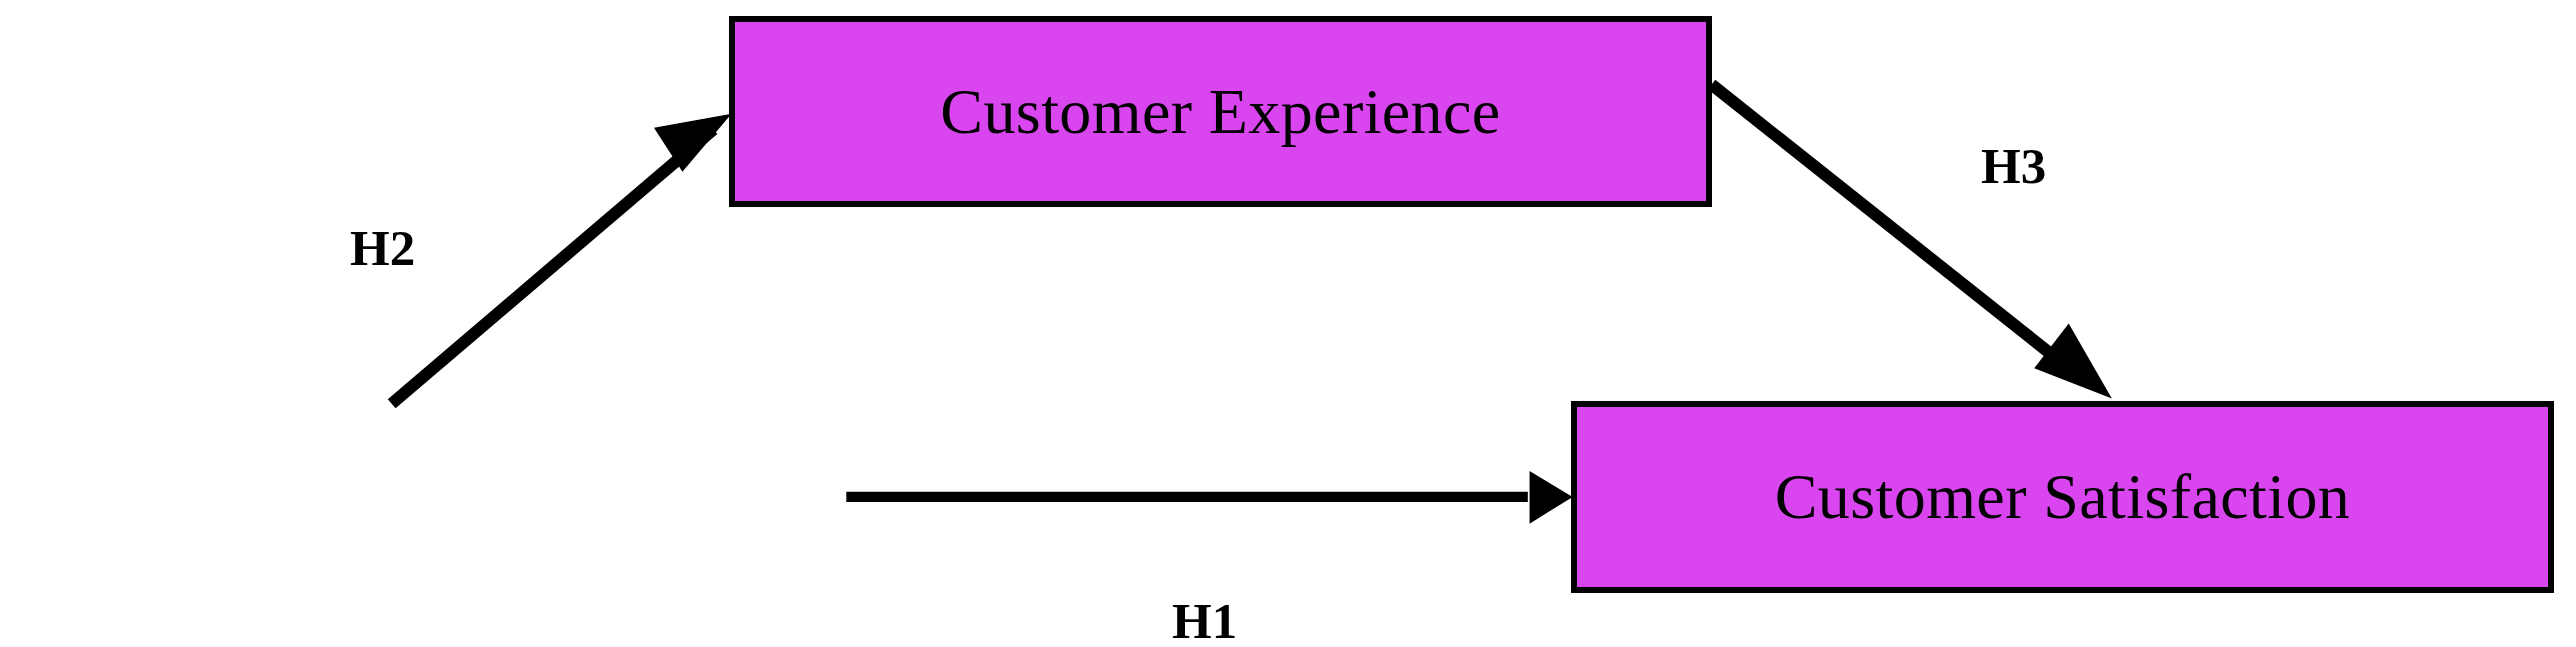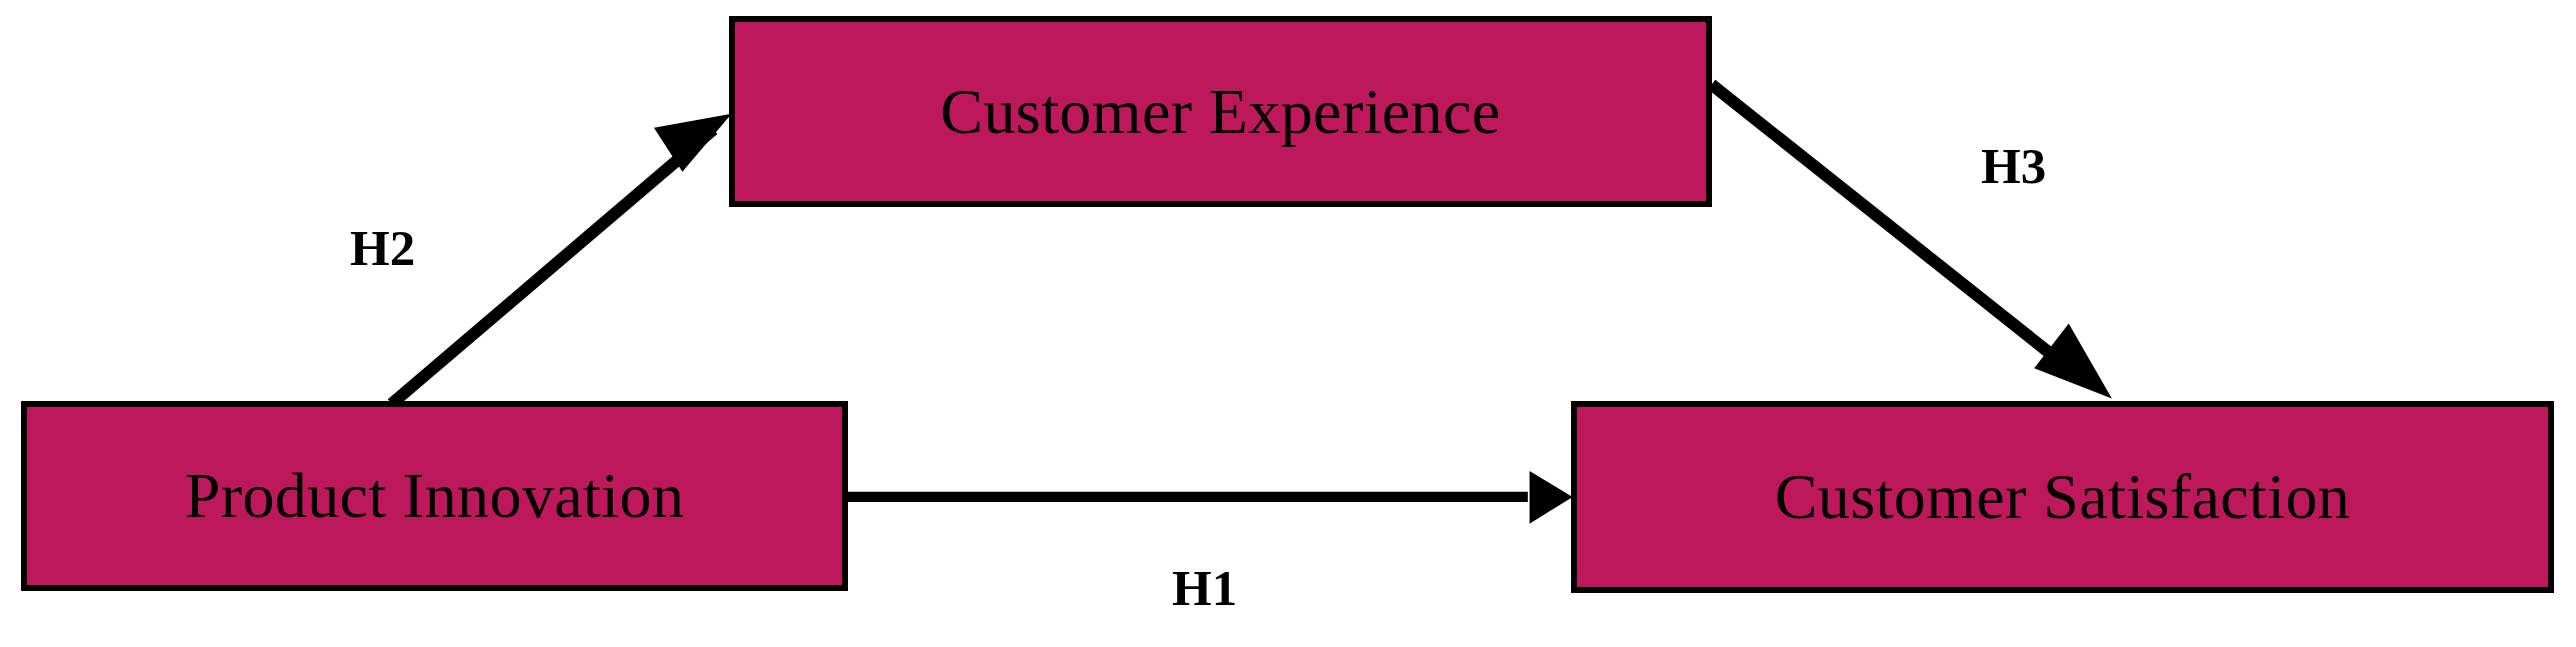--- a/index.html
+++ b/index.html
@@ -12,21 +12,21 @@
     position: relative;
     width: 2576px;
     height: 647px;
     background: #ffffff;
     overflow: hidden;
     font-family: "Liberation Serif", "DejaVu Serif", serif;
   }
   .node-box {
     position: absolute;
     box-sizing: border-box;
-    background: #be185d;
+    background: #d946ef;
     border: 6px solid #000000;
     display: flex;
     align-items: center;
     justify-content: center;
   }
   .node-label {
     font-family: "Liberation Serif", "DejaVu Serif", serif;
     font-size: 64px;
     line-height: 1;
     color: #000000;
@@ -63,21 +63,21 @@
   .hyp-label {
     position: absolute;
     font-family: "Liberation Serif", "DejaVu Serif", serif;
     font-weight: bold;
     font-size: 51px;
     line-height: 1;
     color: #000000;
     white-space: nowrap;
   }
   #label-h2 { left: 339px; top: 223px; margin-left: 11px; }
-  #label-h1 { left: 1172px; top: 563px; }
+  #label-h1 { left: 1172px; top: 596px; }
   #label-h3 { left: 1981px; top: 141px; }
 </style>
 </head>
 <body>
 
 <div id="canvas">
 
   <svg class="edge-layer" viewBox="0 0 2984 750" width="2576" height="647" xmlns="http://www.w3.org/2000/svg" aria-hidden="true">
 
     <g>
@@ -93,23 +93,20 @@
     <g>
       <line x1="1983" y1="98" x2="2410" y2="437" stroke="#000000" stroke-width="14"></line>
       <polygon points="2447,462 2397,375 2357,427" fill="#000000"></polygon>
     </g>
   </svg>
 
   <div class="node-box" id="box-customer-experience">
     <span class="node-label">Customer Experience</span>
   </div>
 
-  <div class="node-box" id="box-product-innovation">
-    <span class="node-label">Product Innovation</span>
-  </div>
 
   <div class="node-box" id="box-customer-satisfaction">
     <span class="node-label">Customer Satisfaction</span>
   </div>
 
   <span class="hyp-label" id="label-h1">H1</span>
   <span class="hyp-label" id="label-h2">H2</span>
   <span class="hyp-label" id="label-h3">H3</span>
 
 </div>

